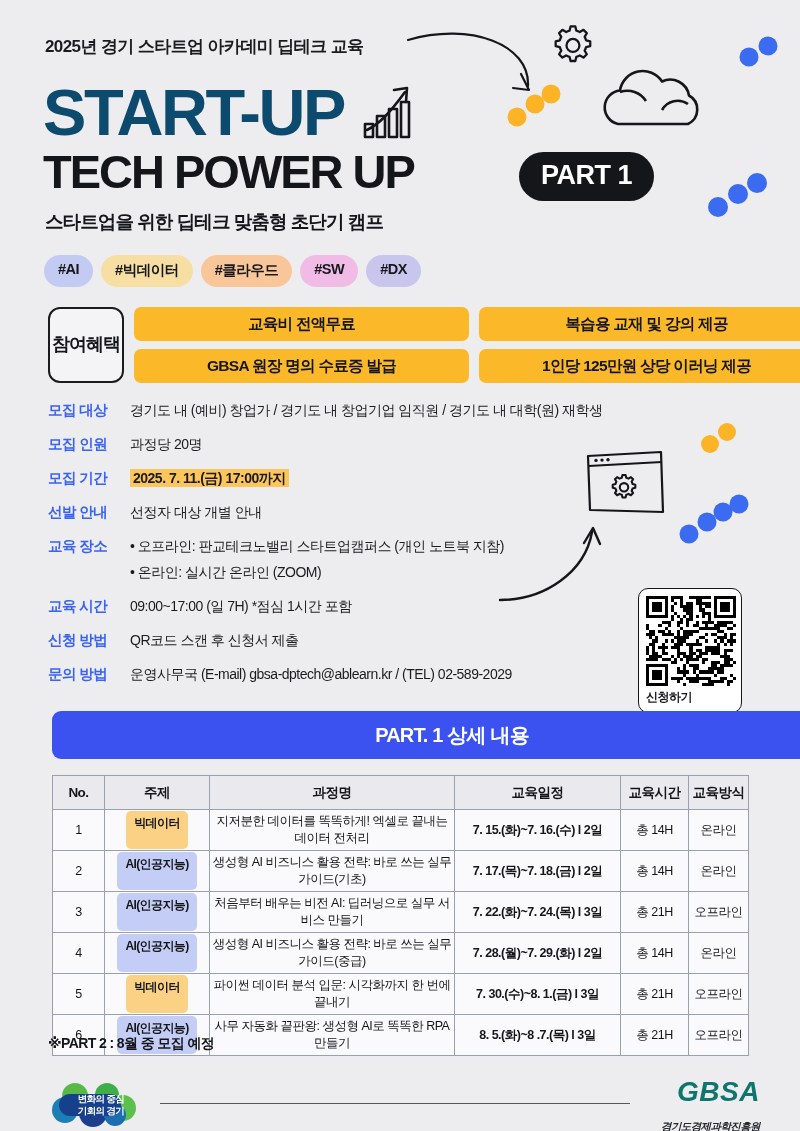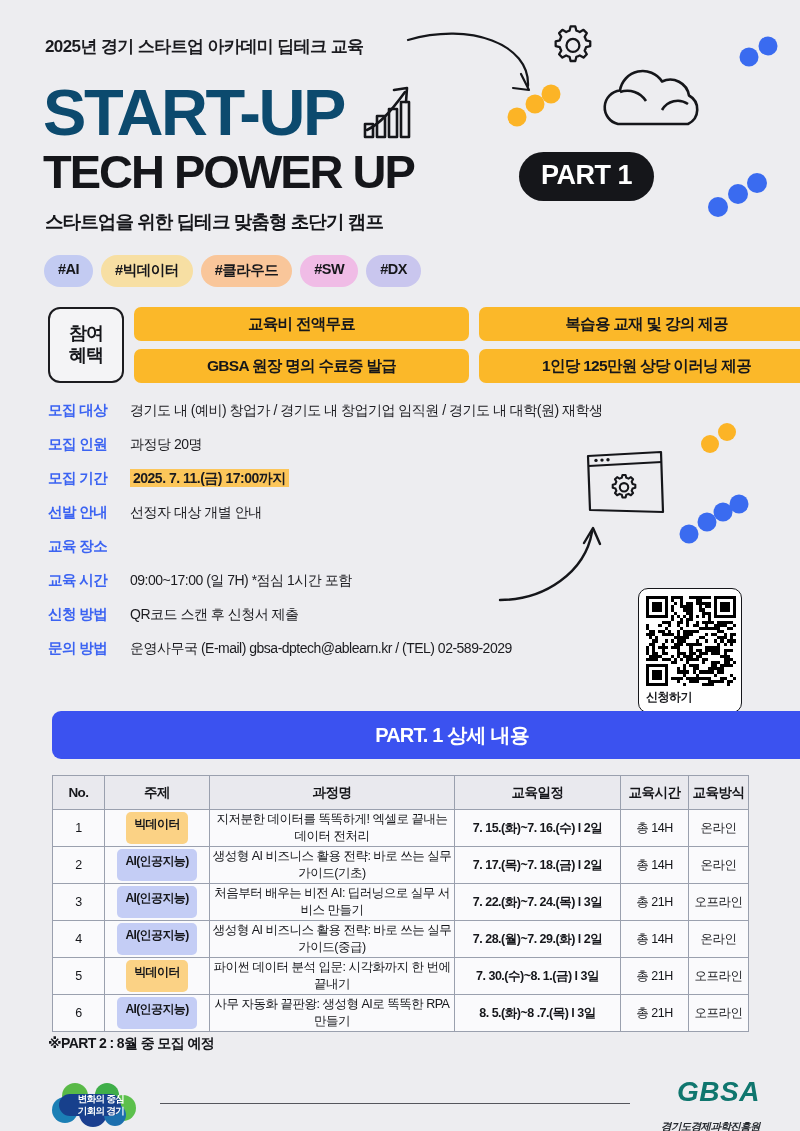--- a/index.html
+++ b/index.html
@@ -92,21 +92,21 @@
     left: 48px; top: 307px;
     display: flex;
     gap: 10px;
   }
   .benefit-badge {
     width: 72px;
     border: 2px solid #1b1b1f;
     border-radius: 12px;
     background: #f4f4f6;
     display: flex;
-    flex-direction: column;
+    flex-direction: row;
     align-items: center;
     justify-content: center;
     font-size: 18px;
     font-weight: bold;
     color: #15161a;
     letter-spacing: -1px;
     line-height: 1.22;
   }
   .benefit-grid {
     display: grid;
@@ -230,21 +230,21 @@
     font-size: 12.5px;
   }
   td.c-no { font-size: 13px; }
   td.c-name { font-size: 11.5px; margin-top: 16px; }
   td.c-date { font-size: 12.5px; font-weight: bold; }
   .topic-pill {
     display: inline-block;
     border-radius: 5px;
     font-size: 12px;
     font-weight: bold;
-    padding: 4px 8px 11px;
+    padding: 4px 8px 17px;
     letter-spacing: -0.6px;
     min-width: 62px;
     box-sizing: border-box;
   }
 
   .part2-note {
     position: absolute;
     left: 48px; top: 1035px;
     font-size: 14px;
     font-weight: bold;
@@ -403,20 +403,24 @@
       <div class="info-row">
         <div class="info-label">모집 기간</div>
         <div class="info-value"><span class="hl">2025. 7. 11.(금) 17:00까지</span></div>
       </div>
       <div class="info-row">
         <div class="info-label">선발 안내</div>
         <div class="info-value">선정자 대상 개별 안내</div>
       </div>
       <div class="info-row">
         <div class="info-label">교육 장소</div>
+        <div class="info-value">
+          <span class="sub-line">• 오프라인: 판교테크노밸리 스타트업캠퍼스 (개인 노트북 지참)</span>
+          <span class="sub-line">• 온라인: 실시간 온라인 (ZOOM)</span>
+        </div>
       </div>
       <div class="info-row">
         <div class="info-label">교육 시간</div>
         <div class="info-value">09:00~17:00 (일 7H) *점심 1시간 포함</div>
       </div>
       <div class="info-row">
         <div class="info-label">신청 방법</div>
         <div class="info-value">QR코드 스캔 후 신청서 제출</div>
       </div>
       <div class="info-row">

